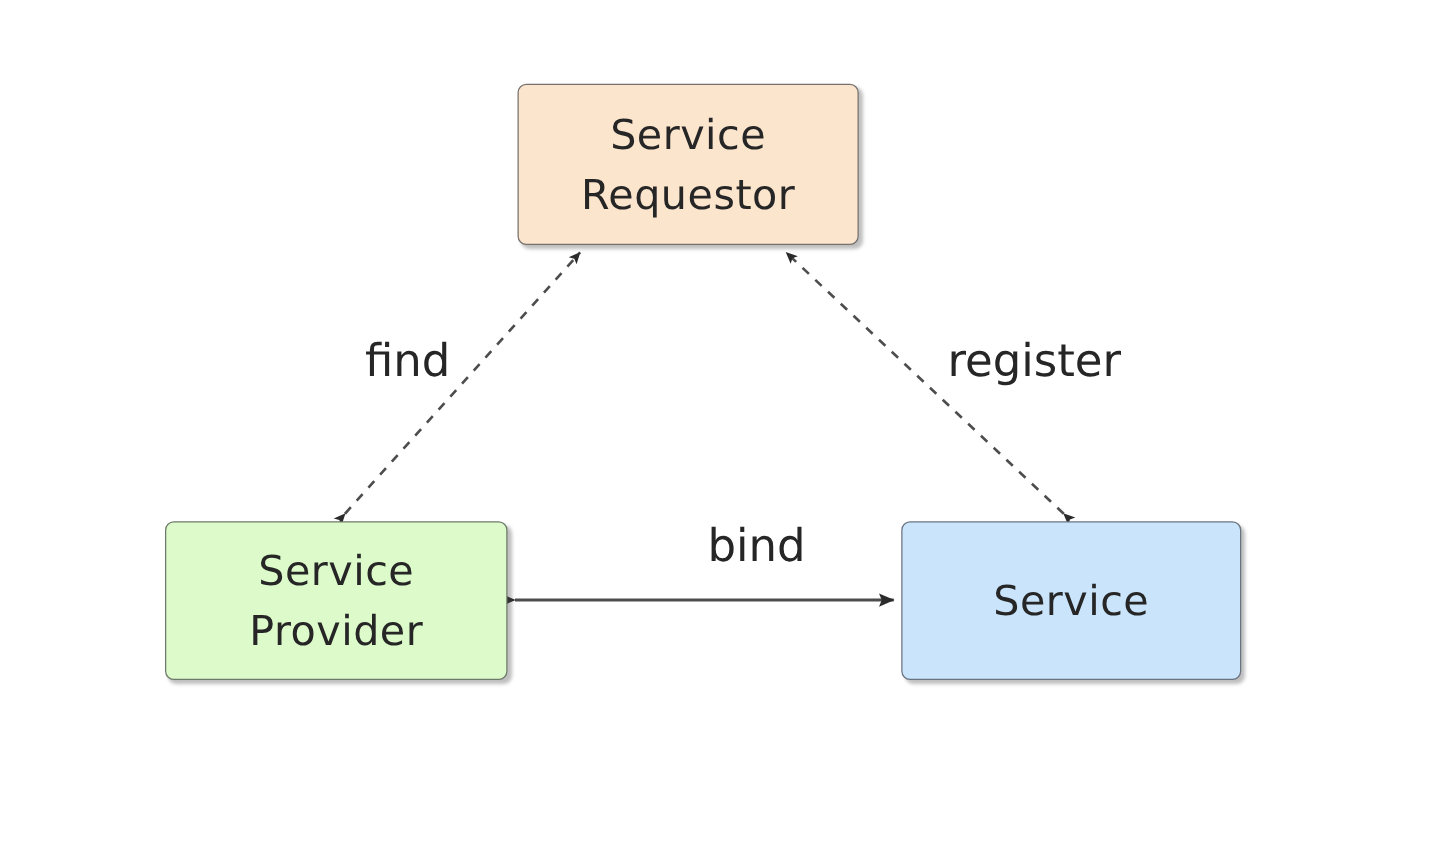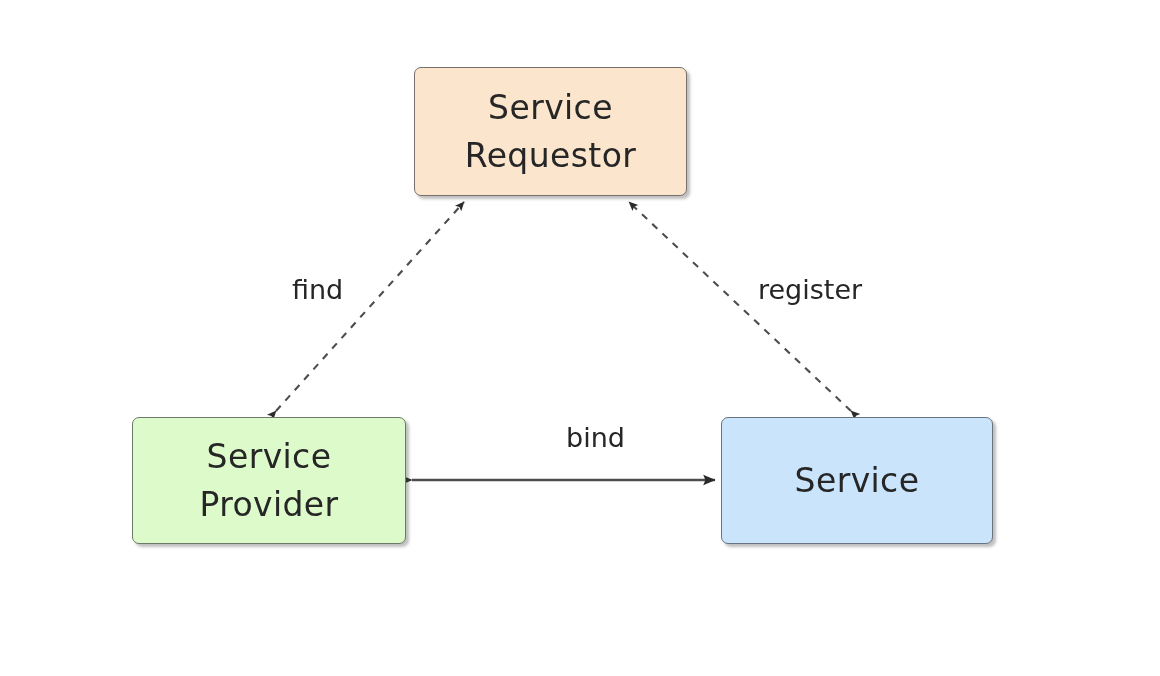--- a/index.html
+++ b/index.html
@@ -60,21 +60,21 @@
   #node-provider {
     left: 721px;
     top: 417px;
     width: 272px;
     height: 127px;
     background: #c9e4fb;
     border-color: #6a7480;
   }
   .edge-label {
     position: absolute;
-    font-size: 27px;
+    font-size: 36px;
     line-height: 30px;
     color: #262626;
     white-space: nowrap;
     background: #ffffff;
     padding: 1px 5px;
     z-index: 4;
   }
   #label-find {
     left: 287px;
     top: 274px;

